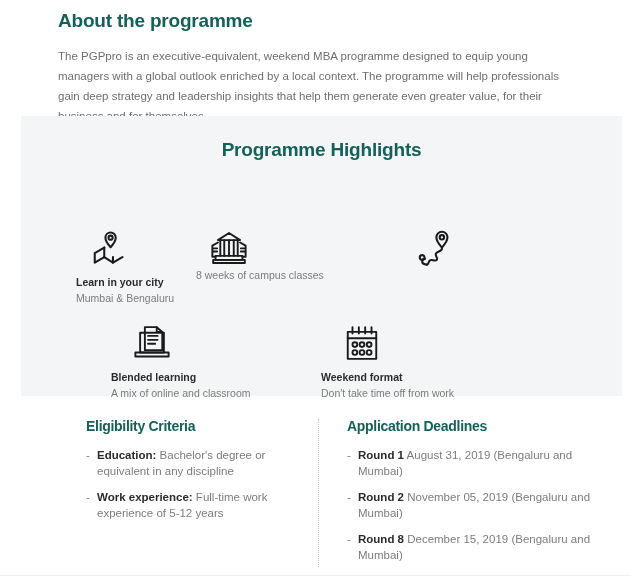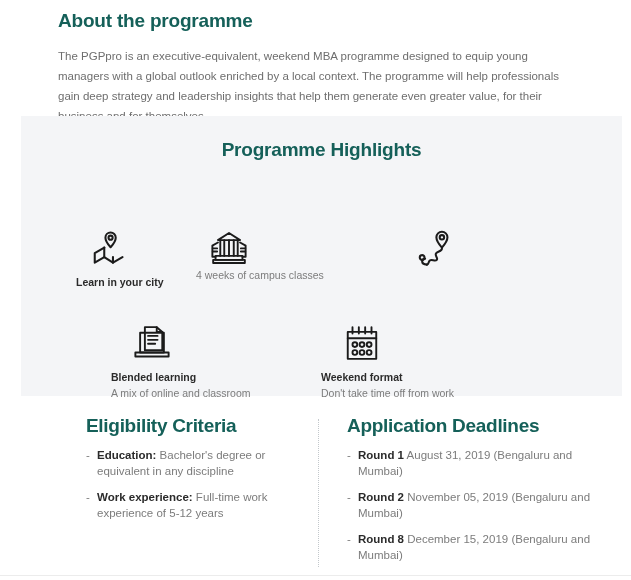--- a/index.html
+++ b/index.html
@@ -119,21 +119,21 @@
   .divider {
     position: absolute;
     left: 318px;
     top: 419px;
     width: 1px;
     height: 148px;
     border-left: 1px dotted #c3c8cc;
   }
 
   .col-title {
-    font-size: 19px;
+    font-size: 14px;
     font-weight: bold;
     color: #156059;
     letter-spacing: -0.3px;
     line-height: 24px;
   }
 
   .bullet-list {
     margin-top: 10px;
     list-style: none;
   }
@@ -185,35 +185,36 @@
       <span class="hl-icon">
         <svg width="38" height="38" viewBox="0 0 48 48" fill="none" stroke="#1b1b1b" stroke-width="2.6" stroke-linejoin="round" stroke-linecap="round">
           <path d="M26 4.5c-3.6 0-6.5 2.9-6.5 6.5 0 4.9 6.5 12 6.5 12s6.5-7.1 6.5-12c0-3.6-2.9-6.5-6.5-6.5z"></path>
           <circle cx="26" cy="11" r="2.6"></circle>
           <path d="M18 23.5 6 30.5v12l12-7 11 7 12-7"></path>
           <path d="M18 23.5v12"></path>
           <path d="M29 35.5v7"></path>
         </svg>
       </span>
       <div class="hl-label">Learn in your city</div>
+      <div class="hl-sub">Mumbai &amp; Bengaluru</div>
     </div>
 
     <div class="hl-item hl-2">
       <span class="hl-icon">
         <svg width="38" height="38" viewBox="0 0 48 48" fill="none" stroke="#1b1b1b" stroke-width="2.4" stroke-linejoin="round" stroke-linecap="round">
           <path d="M24 5 10 14h28L24 5z"></path>
           <path d="M13 14v20M18 14v20M24 14v20M30 14v20M35 14v20"></path>
           <path d="M7 34h34v5H7z"></path>
           <path d="M4 39h40v4H4z"></path>
           <path d="M10 17 3 21v14h4"></path>
           <path d="M38 17l7 4v14h-4"></path>
           <path d="M3.5 24.5h5.5M3.5 28.5h5.5M39 24.5h5.5M39 28.5h5.5"></path>
         </svg>
       </span>
-      <div class="hl-sub">4 weeks of campus classes</div>
+      <div class="hl-sub">8 weeks of campus classes</div>
     </div>
 
     <div class="hl-item hl-3">
       <span class="hl-icon">
         <svg width="38" height="38" viewBox="0 0 48 48" fill="none" stroke="#1b1b1b" stroke-width="2.6" stroke-linejoin="round" stroke-linecap="round">
           <path d="M34 3.5c-3.9 0-7 3.1-7 7 0 5.2 7 13 7 13s7-7.8 7-13c0-3.9-3.1-7-7-7z"></path>
           <circle cx="34" cy="10.5" r="2.8"></circle>
           <path d="M34 24.5c0 4-6 3.5-7.5 6.5-1.6 3.2 3 5.5 1 8-2 2.4-6-1-8.5.5-2.5 1.5-1 5-4 5.5"></path>
           <path d="M15 45c-3.5 0-6-1.8-6-4.2 0-2 1.8-3.3 3.8-3.3"></path>
           <circle cx="9" cy="36" r="3"></circle>

